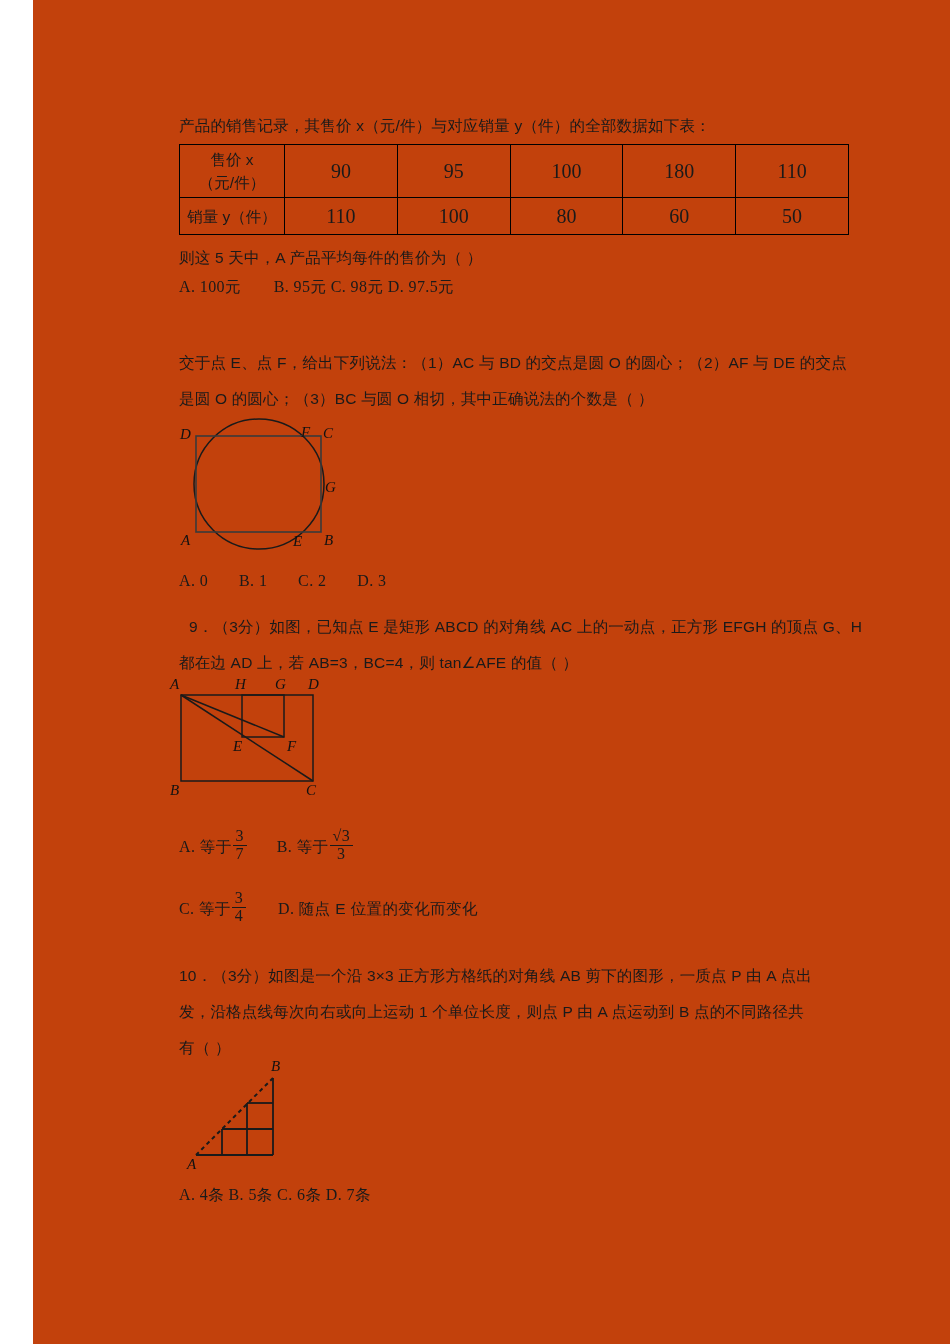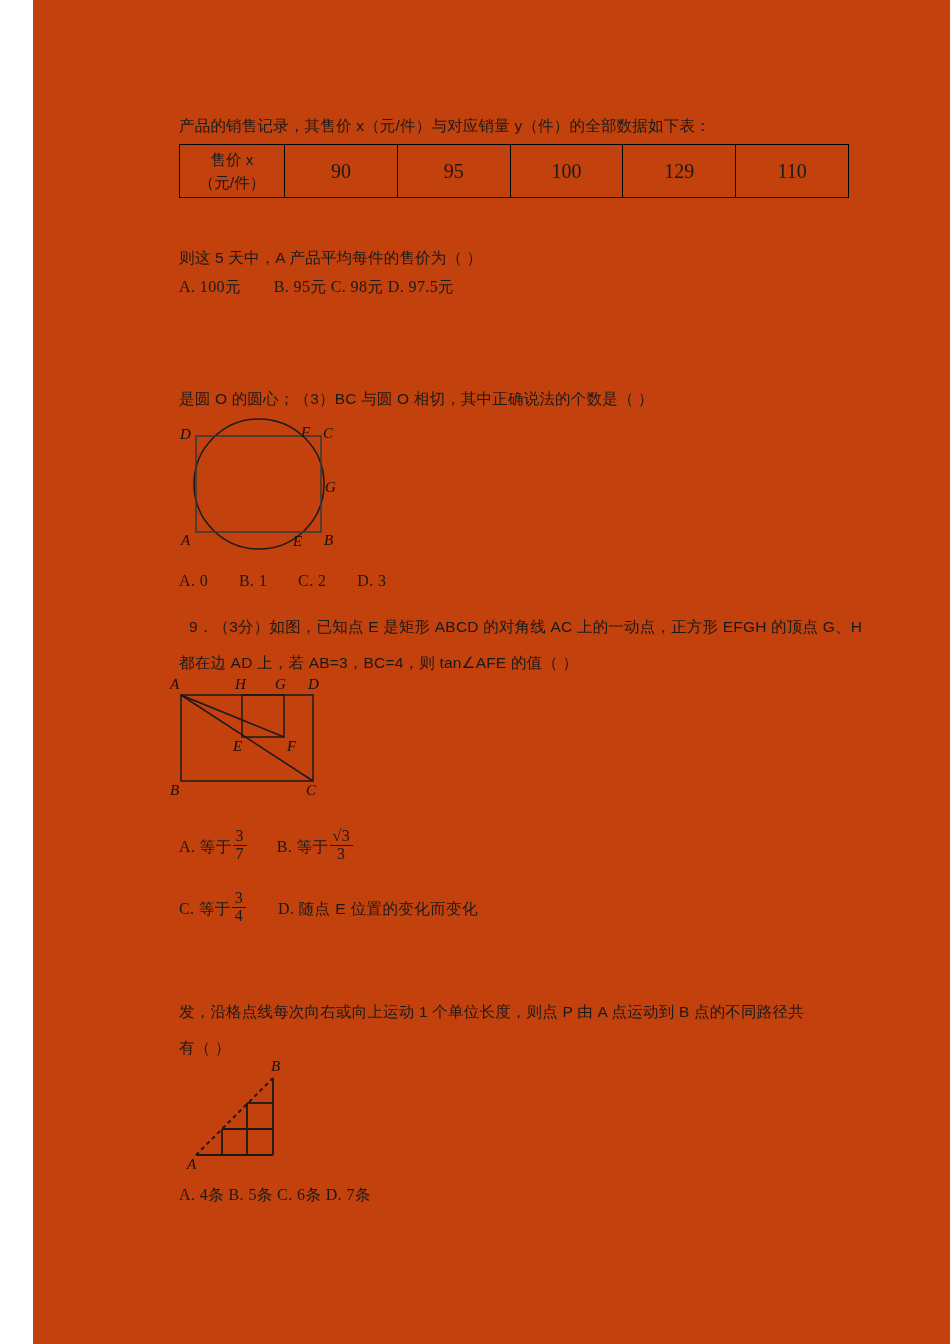--- a/index.html
+++ b/index.html
@@ -125,40 +125,49 @@
     </colgroup>
     <tbody>
       <tr class="r1">
         <td class="hdr">
           <span>售价 x</span><br>
           <span>（元/件）</span>
         </td>
         <td>90</td>
         <td>95</td>
         <td>100</td>
-        <td>129</td>
+        <td>180</td>
         <td>110</td>
+      </tr>
+      <tr class="r2">
+        <td class="hdr">销量 y（件）</td>
+        <td>110</td>
+        <td>100</td>
+        <td>80</td>
+        <td>60</td>
+        <td>50</td>
       </tr>
     </tbody>
   </table>
 
   <div class="para" style="left:146px; top:240px;">则这 5 天中，A 产品平均每件的售价为（      ）</div>
 
   <div class="opts" style="left:146px; top:277px;">
     <span>A.</span>
     <span>100</span><span class="cn">元</span>
     <span style="display:inline-block; width:24px;"></span>
     <span>B.</span>
     <span>95</span><span class="cn">元</span>
     <span>C.</span>
     <span>98</span><span class="cn">元</span>
     <span>D.</span>
     <span>97.5</span><span class="cn">元</span>
   </div>
 
+  <div class="para" style="left:146px; top:345px;">交于点 E、点 F，给出下列说法：（1）AC 与 BD 的交点是圆 O 的圆心；（2）AF 与 DE 的交点</div>
   <div class="para" style="left:146px; top:381px;">是圆 O 的圆心；（3）BC 与圆 O 相切，其中正确说法的个数是（      ）</div>
 
   <div class="figure" style="left:130px; top:415px; width:210px; height:155px;">
     <svg width="210" height="155" viewBox="0 0 210 155">
 
       <circle cx="96" cy="69" r="65" fill="none" stroke="#1a1a1a" stroke-width="1.5"></circle>
 
       <rect x="33" y="21" width="125" height="96" fill="none" stroke="#3a3a3a" stroke-width="1.6"></rect>
     </svg>
     <div class="fig-label" style="left:17px; top:11px;">D</div>
@@ -219,20 +228,23 @@
   </div>
 
   <div class="opts" style="left:146px; top:890px;">
     <span>C.</span>
     <span class="cn">等于</span><span class="frac"><span class="num">3</span><span class="den">4</span></span>
     <span style="display:inline-block; width:22px;"></span>
     <span>D.</span>
     <span class="cn">随点 E 位置的变化而变化</span>
   </div>
 
+  <div class="para" style="left:146px; top:958px;">
+    <span>10．</span><span>（3分）</span><span>如图是一个沿 3×3 正方形方格纸的对角线 AB 剪下的图形，一质点 P 由 A 点出</span>
+  </div>
   <div class="para" style="left:146px; top:994px;">发，沿格点线每次向右或向上运动 1 个单位长度，则点 P 由 A 点运动到 B 点的不同路径共</div>
   <div class="para" style="left:146px; top:1030px;">有（      ）</div>
 
   <div class="figure" style="left:130px; top:1058px; width:200px; height:130px;">
     <svg width="200" height="130" viewBox="0 0 200 130">
 
       <line x1="33" y1="97" x2="110" y2="20" stroke="#1a1a1a" stroke-width="2" stroke-dasharray="4,3.5"></line>
 
       <line x1="33" y1="97" x2="110" y2="97" stroke="#1a1a1a" stroke-width="1.8"></line>
 

